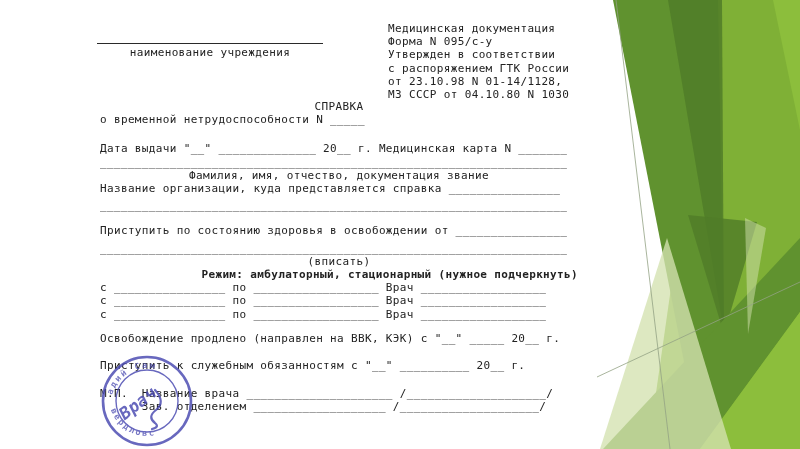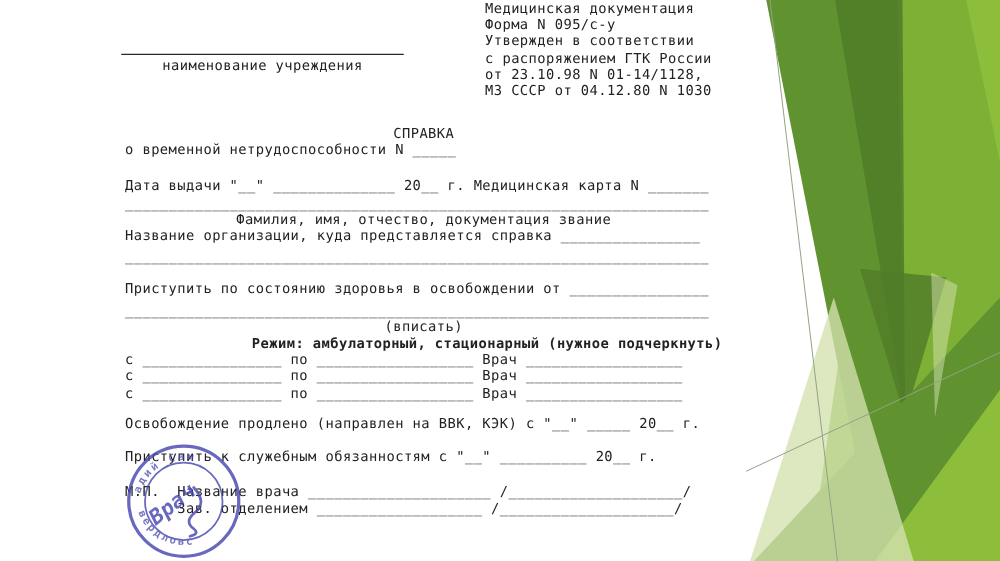--- a/index.html
+++ b/index.html
@@ -2,21 +2,21 @@
 <html><head>
 <meta charset="utf-8">
 <style>
   html,body{margin:0;padding:0;}
   body{
     width:800px;height:449px;position:relative;overflow:hidden;
     background:#ffffff;
     font-family:"DejaVu Sans Mono","Liberation Mono",monospace;
   }
   .mono{font-size:11px;letter-spacing:0.35px;line-height:13.2px;color:#222;white-space:pre;}
-  #header-right{position:absolute;left:388px;top:0;}
+  #header-right{position:absolute;left:388px;top:22px;}
   #institution{position:absolute;left:95px;top:30px;width:230px;text-align:center;}
   #institution .inst-line{height:13px;border-bottom:1px solid #2a2a2a;margin:0 2px;}
   #institution .inst-label{margin-top:2px;text-align:center;}
   #form-body{position:absolute;left:100px;top:100px;width:478px;}
   #form-body .form-line{text-align:left;}
   #deco{position:absolute;left:0;top:0;width:800px;height:449px;pointer-events:none;}
   #stamp{position:absolute;left:97px;top:354px;width:100px;height:94px;opacity:0.82;}
 </style>
 </head>
 <body>
@@ -28,21 +28,21 @@
   <polygon opacity="0.85" points="668,0 722,0 724,332" fill="#507C28"></polygon>
   <polygon opacity="0.8" points="688,215 757,222 724,334" fill="#507C28"></polygon>
   <polygon points="603,449 800,238 800,312 700,449" fill="#60922F"></polygon>
   <polygon points="700,449 800,312 800,449" fill="#8CBE3C"></polygon>
   <polygon opacity="0.78" points="600,449 667,238 731,449" fill="#D3E2B0"></polygon>
   <polygon opacity="0.5" points="745,218 766,228 748,334" fill="#D3E2B0"></polygon>
   <line x1="616" y1="0" x2="670" y2="449" stroke-width="0.8" stroke="#93A284"></line>
   <line x1="597" y1="377" x2="800" y2="282" stroke-width="0.8" stroke="#93A284"></line>
 </svg>
 
-<div id="header-right" class="mono"><div class="mono">Медицинская документация</div><div class="mono">Форма N 095/с-у</div><div class="mono">Утвержден в соответствии</div><div class="mono">с распоряжением ГТК России</div><div class="mono">от 23.10.98 N 01-14/1128,</div><div class="mono">МЗ СССР от 04.12.80 N 1030</div></div>
+<div id="header-right" class="mono"><div class="mono">Медицинская документация</div><div class="mono">Форма N 095/с-у</div><div class="mono">Утвержден в соответствии</div><div class="mono">с распоряжением ГТК России</div><div class="mono">от 23.10.98 N 01-14/1128,</div><div class="mono">МЗ СССР от 04.10.80 N 1030</div></div>
 
 <div id="institution">
   <div class="inst-line"></div>
   <div class="inst-label mono">наименование учреждения</div>
 </div>
 
 <div id="form-body">
     <div class="mono form-line" style="text-align: center;">СПРАВКА</div>
     <div class="mono form-line" style="text-align: left;">о временной нетрудоспособности N _____</div>
     <div class="mono form-line" style="text-align: left; margin-top: 16px;">Дата выдачи "__" ______________ 20__ г. Медицинская карта N _______</div>

